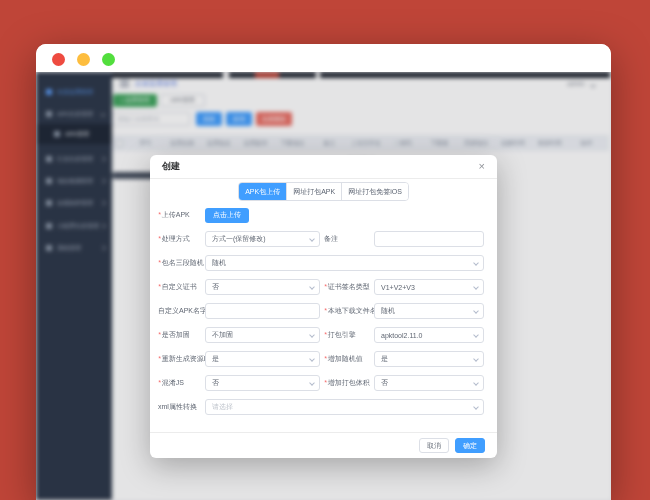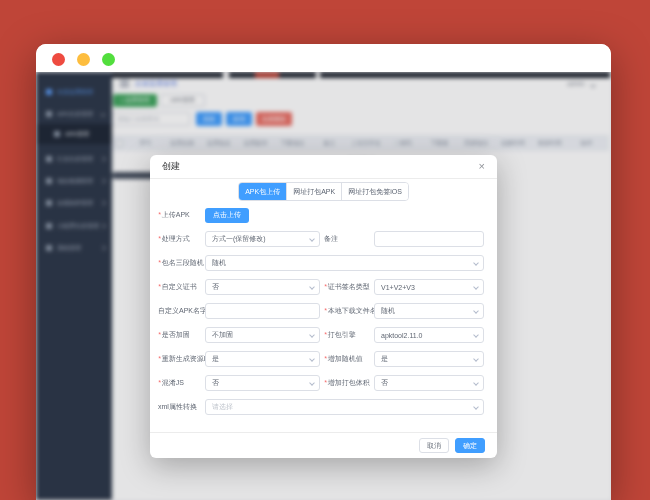--- a/index.html
+++ b/index.html
@@ -58,21 +58,21 @@
   .thead .cb { width:7px; height:7px; border:1px solid #c3c9d4; background:#fff; border-radius:1px; margin-right:4px; flex:0 0 auto; }
   .thead span { flex:1 1 0; text-align:center; white-space:nowrap; overflow:hidden; }
   .empty-text { position:absolute; left:0; right:0; top:84px; text-align:center; font-size:7px; color:#9aa0ab; }
   .darkbar { position:absolute; left:0px; top:100px; width:228px; height:7px; border-radius:3.5px; background:#434c5c; }
 
   
   .modal { position:absolute; left:114px; top:83px; width:347px; height:303px; background:#fff;
            border-radius:6px; box-shadow:0 8px 30px rgba(0,0,0,.28); }
   .m-head { height:24px; display:flex; align-items:center; justify-content:space-between;
             padding:0 12px; border-bottom:1px solid #ececec; }
-  .m-title { font-size:9px; color:#303133; }
+  .m-title { font-size:9px; color:#303133;font-weight:bold; }
   .m-close { font-size:11px; color:#909399; line-height:1; cursor:pointer; }
   .m-tabs { display:flex; justify-content:center; margin-top:3px; }
   .m-tabgroup { display:inline-flex; border:1px solid #dcdfe6; border-radius:4px; overflow:hidden; }
   .m-tab { height:17px; line-height:17px; padding:0 6px; font-size:7px; color:#5a6270; background:#fff;
            border-left:1px solid #dcdfe6; white-space:nowrap; cursor:pointer; }
   .m-tab:first-child { border-left:none; }
   .m-tab.active { background:#409eff; color:#fff; }
   .m-form { margin-top:6px; }
   .m-row { display:flex; align-items:center; height:16px; margin:0 13px 8px 8px; }
   .lb1 { width:47px; font-size:7px; color:#5f6672; white-space:nowrap; flex:0 0 auto; }

